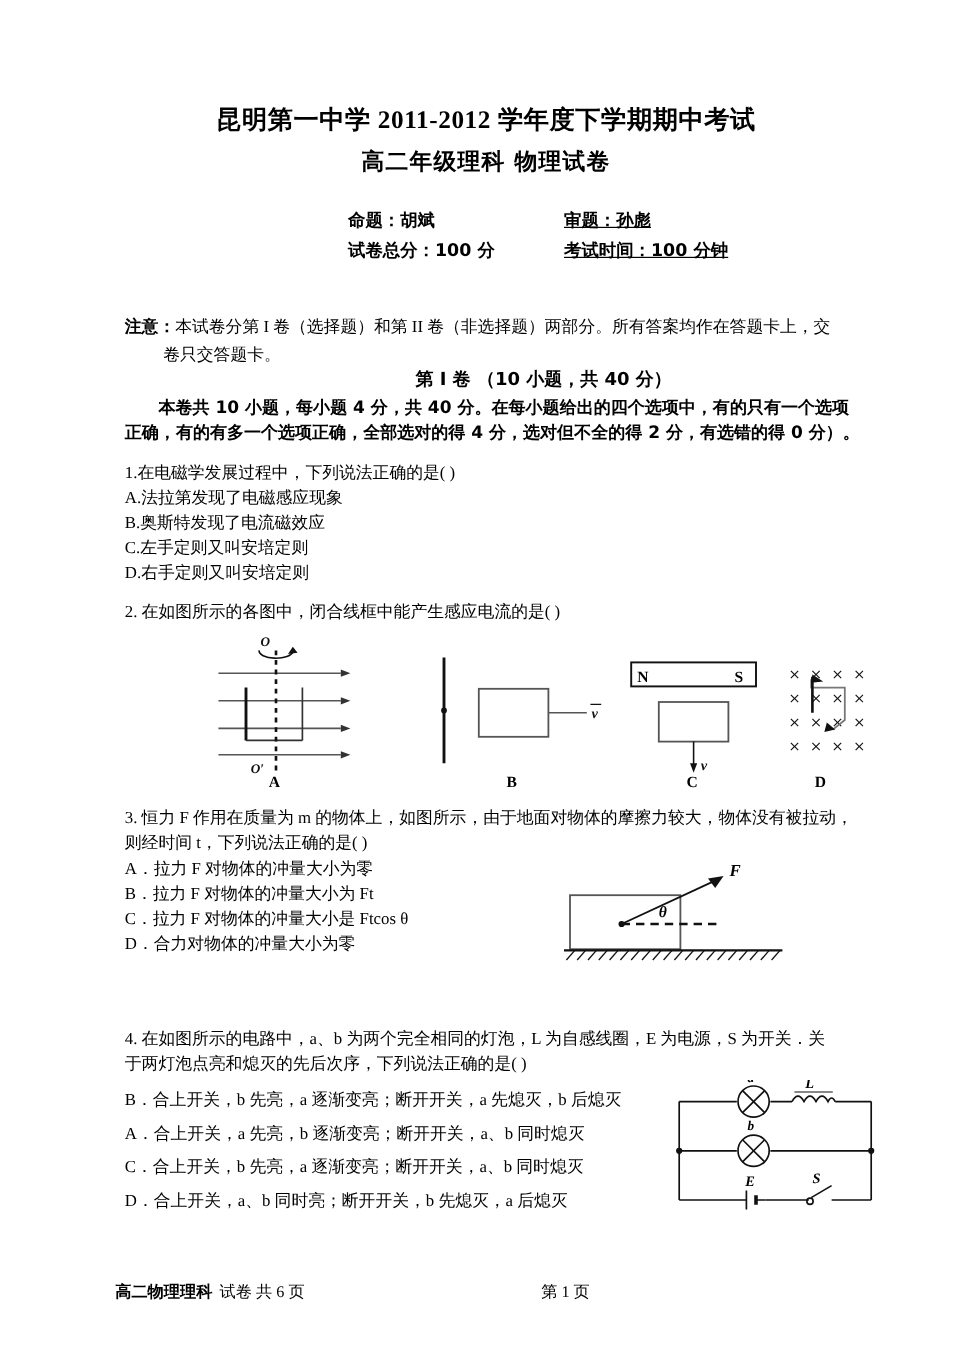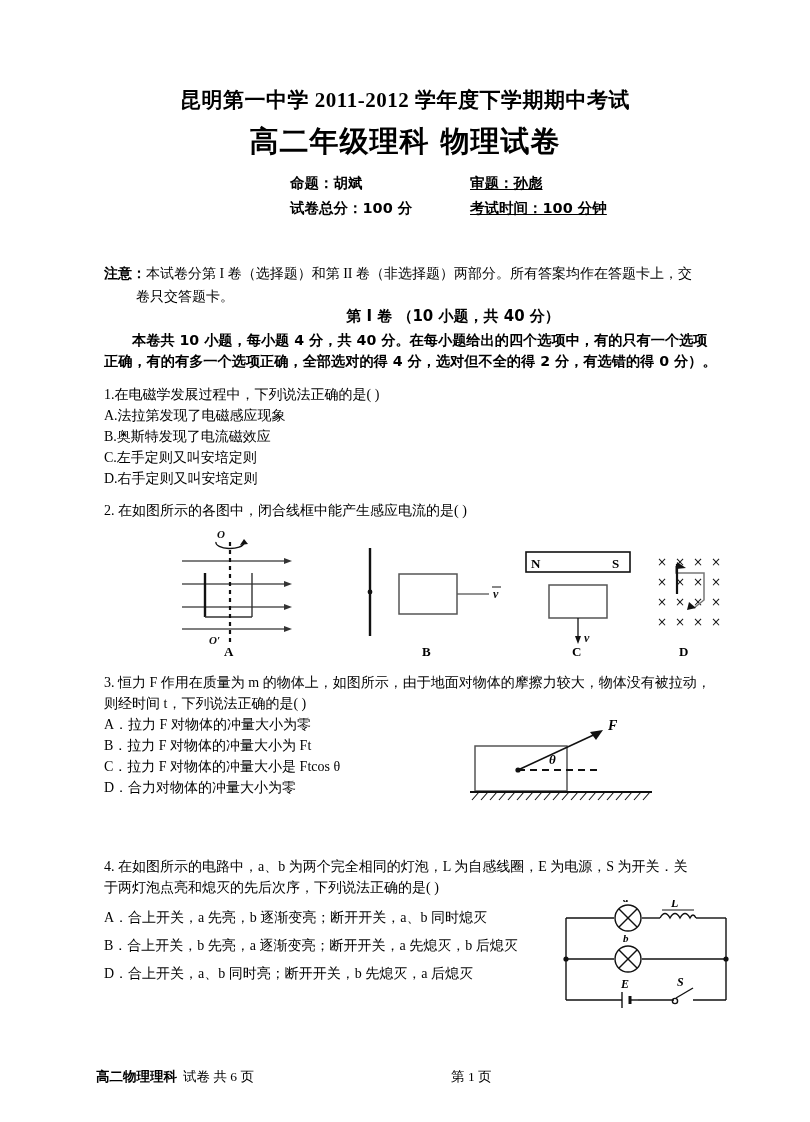--- a/index.html
+++ b/index.html
@@ -31,21 +31,21 @@
     font-size: 21px;
     font-weight: bold;
     letter-spacing: 0.5px;
   }
   .title-2 {
     position: absolute;
     left: 0; top: 122px;
     width: 810px;
     text-align: center;
     font-family: "DejaVu Sans", "Liberation Sans", sans-serif;
-    font-size: 29px;
+    font-size: 19px;
     font-weight: bold;
     letter-spacing: 1px;
   }
   .meta-row {
     position: absolute;
     width: 810px;
     font-size: 14.5px;
     font-weight: bold;
     font-family: "DejaVu Sans", "Liberation Sans", sans-serif;
   }
@@ -314,22 +314,23 @@
       <circle cx="48" cy="54" r="2.6" fill="#111"></circle>
       <text x="138" y="14" font-size="14" font-style="italic" font-weight="bold" font-family="Liberation Serif, serif" fill="#000">F</text>
       <text x="79" y="48" font-size="13" font-style="italic" font-weight="bold" font-family="Liberation Serif, serif" fill="#000">θ</text>
     </svg>
   </div>
 
   <div class="q q4">
     <div class="q-stem"><span>4.</span>&nbsp;<span>在如图所示的电路中，a、b 为两个完全相同的灯泡，L 为自感线圈，E 为电源，S 为开关．关</span></div>
     <div class="q-stem">于两灯泡点亮和熄灭的先后次序，下列说法正确的是(        )</div>
     <div class="opts">
+      <div class="opt">B．合上开关，b 先亮，a 逐渐变亮；断开开关，a 先熄灭，b 后熄灭</div>
       <div class="opt">A．合上开关，a 先亮，b 逐渐变亮；断开开关，a、b 同时熄灭</div>
-      <div class="opt">B．合上开关，b 先亮，a 逐渐变亮；断开开关，a 先熄灭，b 后熄灭</div>
+      <div class="opt">C．合上开关，b 先亮，a 逐渐变亮；断开开关，a、b 同时熄灭</div>
       <div class="opt">D．合上开关，a、b 同时亮；断开开关，b 先熄灭，a 后熄灭</div>
     </div>
   </div>
 
   <div class="fig fig-q4">
     <svg width="180" height="118" viewBox="0 0 180 118" xmlns="http://www.w3.org/2000/svg">
       <g stroke="#111" stroke-width="1.4" fill="none">
 
         <line x1="10" y1="18" x2="58" y2="18"></line>
         <line x1="86" y1="18" x2="104" y2="18"></line>

